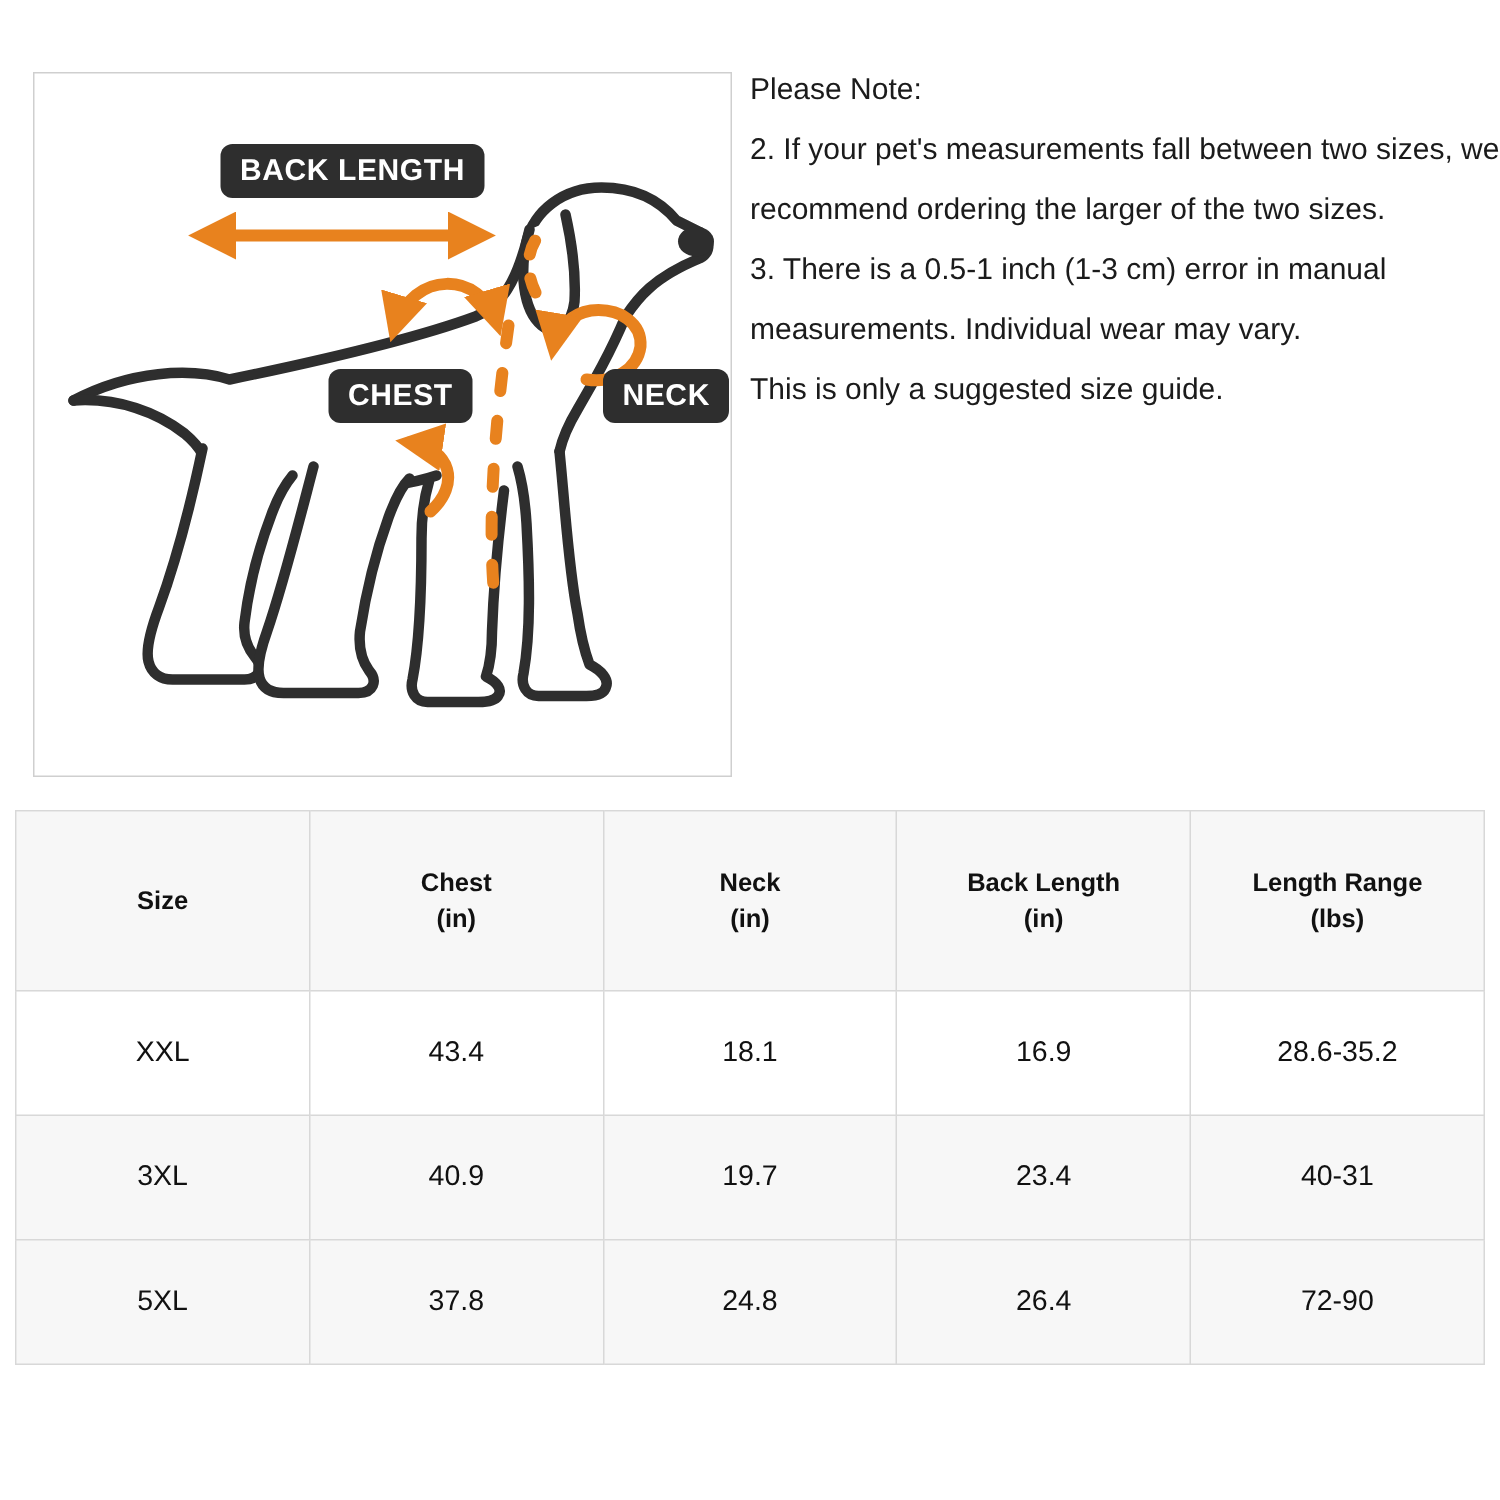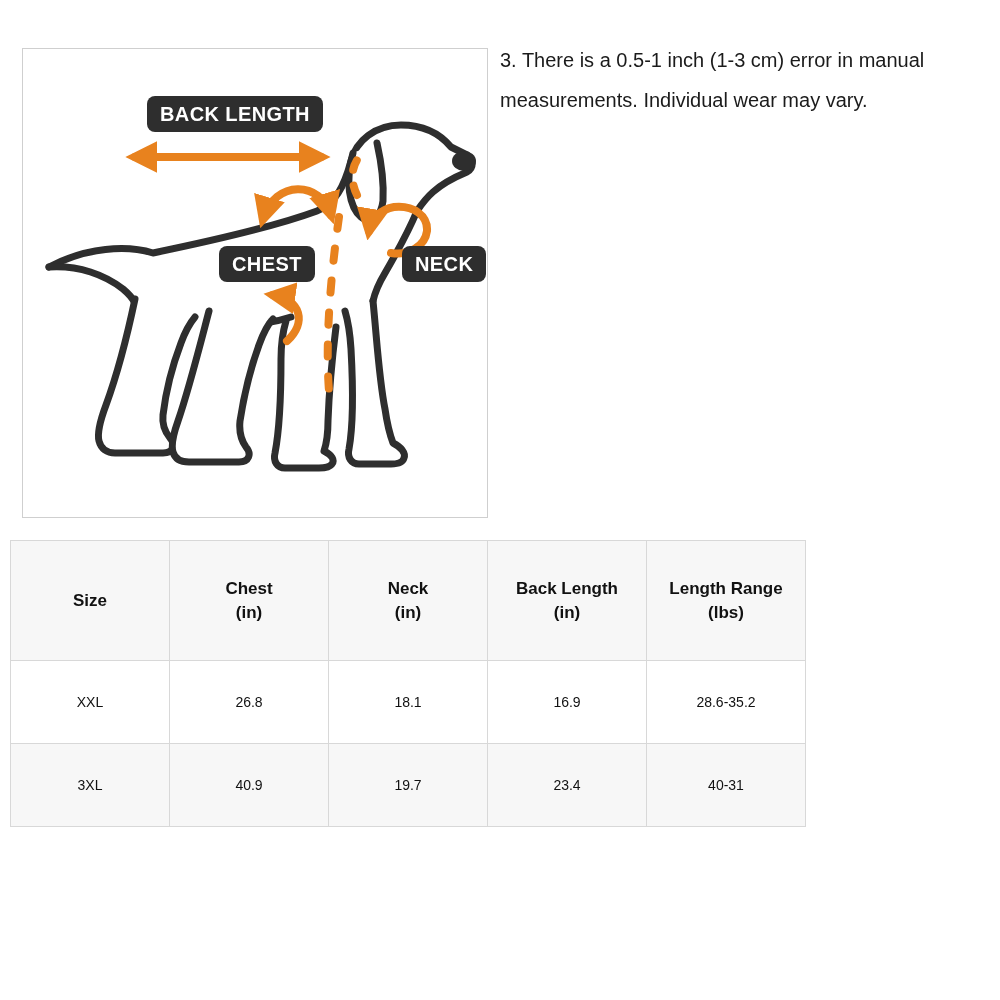--- a/index.html
+++ b/index.html
@@ -28,31 +28,31 @@
   .tag.back-length{left:124px;top:47px;}
   .tag.chest{left:196px;top:197px;}
   .tag.neck{left:379px;top:197px;}
   
   .notes{
     position:absolute;left:500px;top:40px;width:500px;
     color:#1b1b1b;font-size:20px;line-height:40px;
   }
   
   .size-table{
-    position:absolute;left:10px;top:540px;width:796px;
+    position:absolute;left:10px;top:540px;width:980px;
     border-collapse:collapse;table-layout:fixed;color:#111;
   }
   .size-table th,.size-table td{
     border:1px solid var(--table-border);text-align:center;vertical-align:middle;padding:0;
   }
   .size-table th{
     height:119px;background:var(--stripe);
     font-size:17px;font-weight:bold;line-height:24px;white-space:pre-line;
   }
-  .size-table td{height:82px;font-size:14px;background:#fff;text-align:center;}
+  .size-table td{height:82px;font-size:19px;background:#fff;text-align:center;}
   .size-table tr.alt td{background:var(--stripe);}
 </style>
 </head>
 <body>
 
 <div class="sheet" style="--accent: #E8821E; --ink: #2e2e2e; --label-bg: #2e2e2e; --stripe: #f7f7f7; --table-border: #d8d8d8;">
 
   <div class="diagram-panel">
     <svg viewBox="0 0 464 468">
       <defs>
@@ -138,50 +138,60 @@
         <path d="M 334,146 C 327,132 328,116 338,106" stroke-dasharray="10 16"></path>
       </g>
     </svg>
 
     <div class="tag back-length">BACK LENGTH</div>
     <div class="tag chest">CHEST</div>
     <div class="tag neck">NECK</div>
   </div>
 
   <div class="notes">
+    <div>Please Note:</div>
     <div id="notes-items">
+        <div>2. If your pet's measurements fall between two sizes, we recommend ordering the larger of the two sizes.</div>
         <div>3. There is a 0.5-1 inch (1-3 cm) error in manual measurements. Individual wear may vary.</div>
+        <div>This is only a suggested size guide.</div>
       </div>
   </div>
 
   <table class="size-table">
     <thead>
       <tr id="size-table-head">
           <th>Size</th>
           <th>Chest
 (in)</th>
           <th>Neck
 (in)</th>
           <th>Back Length
 (in)</th>
           <th>Length Range
 (lbs)</th>
         </tr>
     </thead>
     <tbody id="size-table-body">
         <tr>
           <td>XXL</td>
-          <td>26.8</td>
+          <td>43.4</td>
           <td>18.1</td>
           <td>16.9</td>
           <td>28.6-35.2</td>
         </tr>
         <tr class="alt">
           <td>3XL</td>
           <td>40.9</td>
           <td>19.7</td>
           <td>23.4</td>
           <td>40-31</td>
         </tr>
+        <tr class="alt">
+          <td>5XL</td>
+          <td>37.8</td>
+          <td>24.8</td>
+          <td>26.4</td>
+          <td>72-90</td>
+        </tr>
       </tbody>
   </table>
 
 </div>
 
 </body></html>

